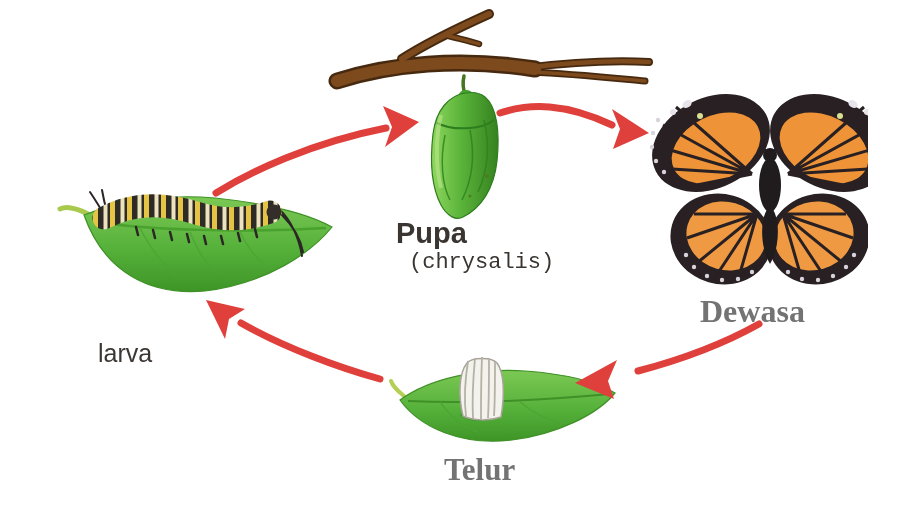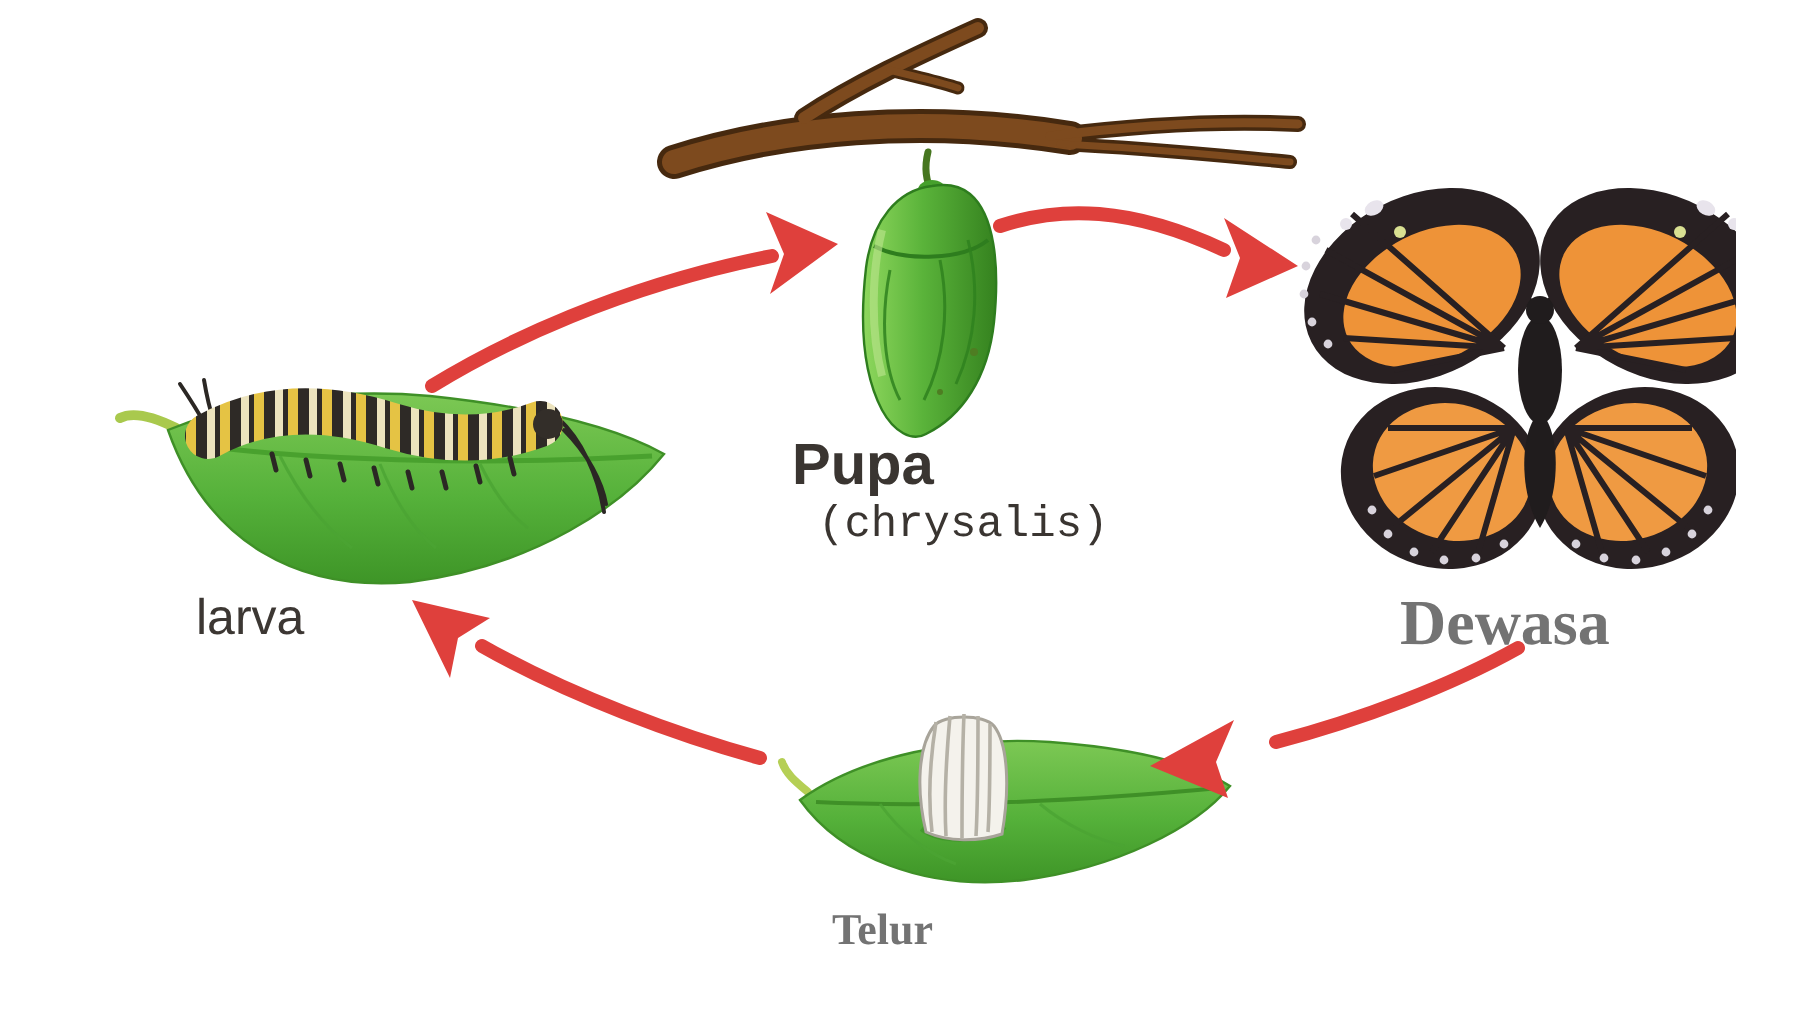--- a/index.html
+++ b/index.html
@@ -11,23 +11,23 @@
     font-family:"Liberation Sans", sans-serif;
   }
   .artwork{position:absolute;left:0;top:0;}
   .label{position:absolute;color:#35312d;}
   .stage-main-sans{font-family:"Liberation Sans",sans-serif;font-weight:700;font-size:29px;line-height:1.0;color:#3a3531;}
   .stage-sub-sans{font-family:Liberation Mono, monospace;font-weight:400;font-size:22px;line-height:1.1;color:#3a3531;}
   .stage-serif{font-family:Liberation Serif, serif;font-weight:700;color:#737373;}
   #pupa-label{left:396px;top:219px;}
   #pupa-label .stage-sub-sans{padding-left:13px;margin-top:3px;}
   #dewasa-label{left:700px;top:293px;font-size:32px;}
-  #telur-label{left:416px;top:452px;font-size:22px;}
+  #telur-label{left:444px;top:452px;font-size:31px;}
   #larva-label{left:90px;top:294px;font-size:25px;line-height:30px;color:#3c3733;}
-  #larva-label .larva-main{padding-left:8px;}
+  #larva-label .larva-main{padding-left:8px;margin-top:44px;}
 </style>
 </head>
 <body>
 
 <div class="canvas">
 
   <svg class="artwork" width="908" height="509" viewBox="0 0 908 509">
     <defs>
       <linearGradient id="chrysG" x1="0" y1="0" x2="1" y2="0">
         <stop offset="0" stop-color="#8ed75d"></stop>

